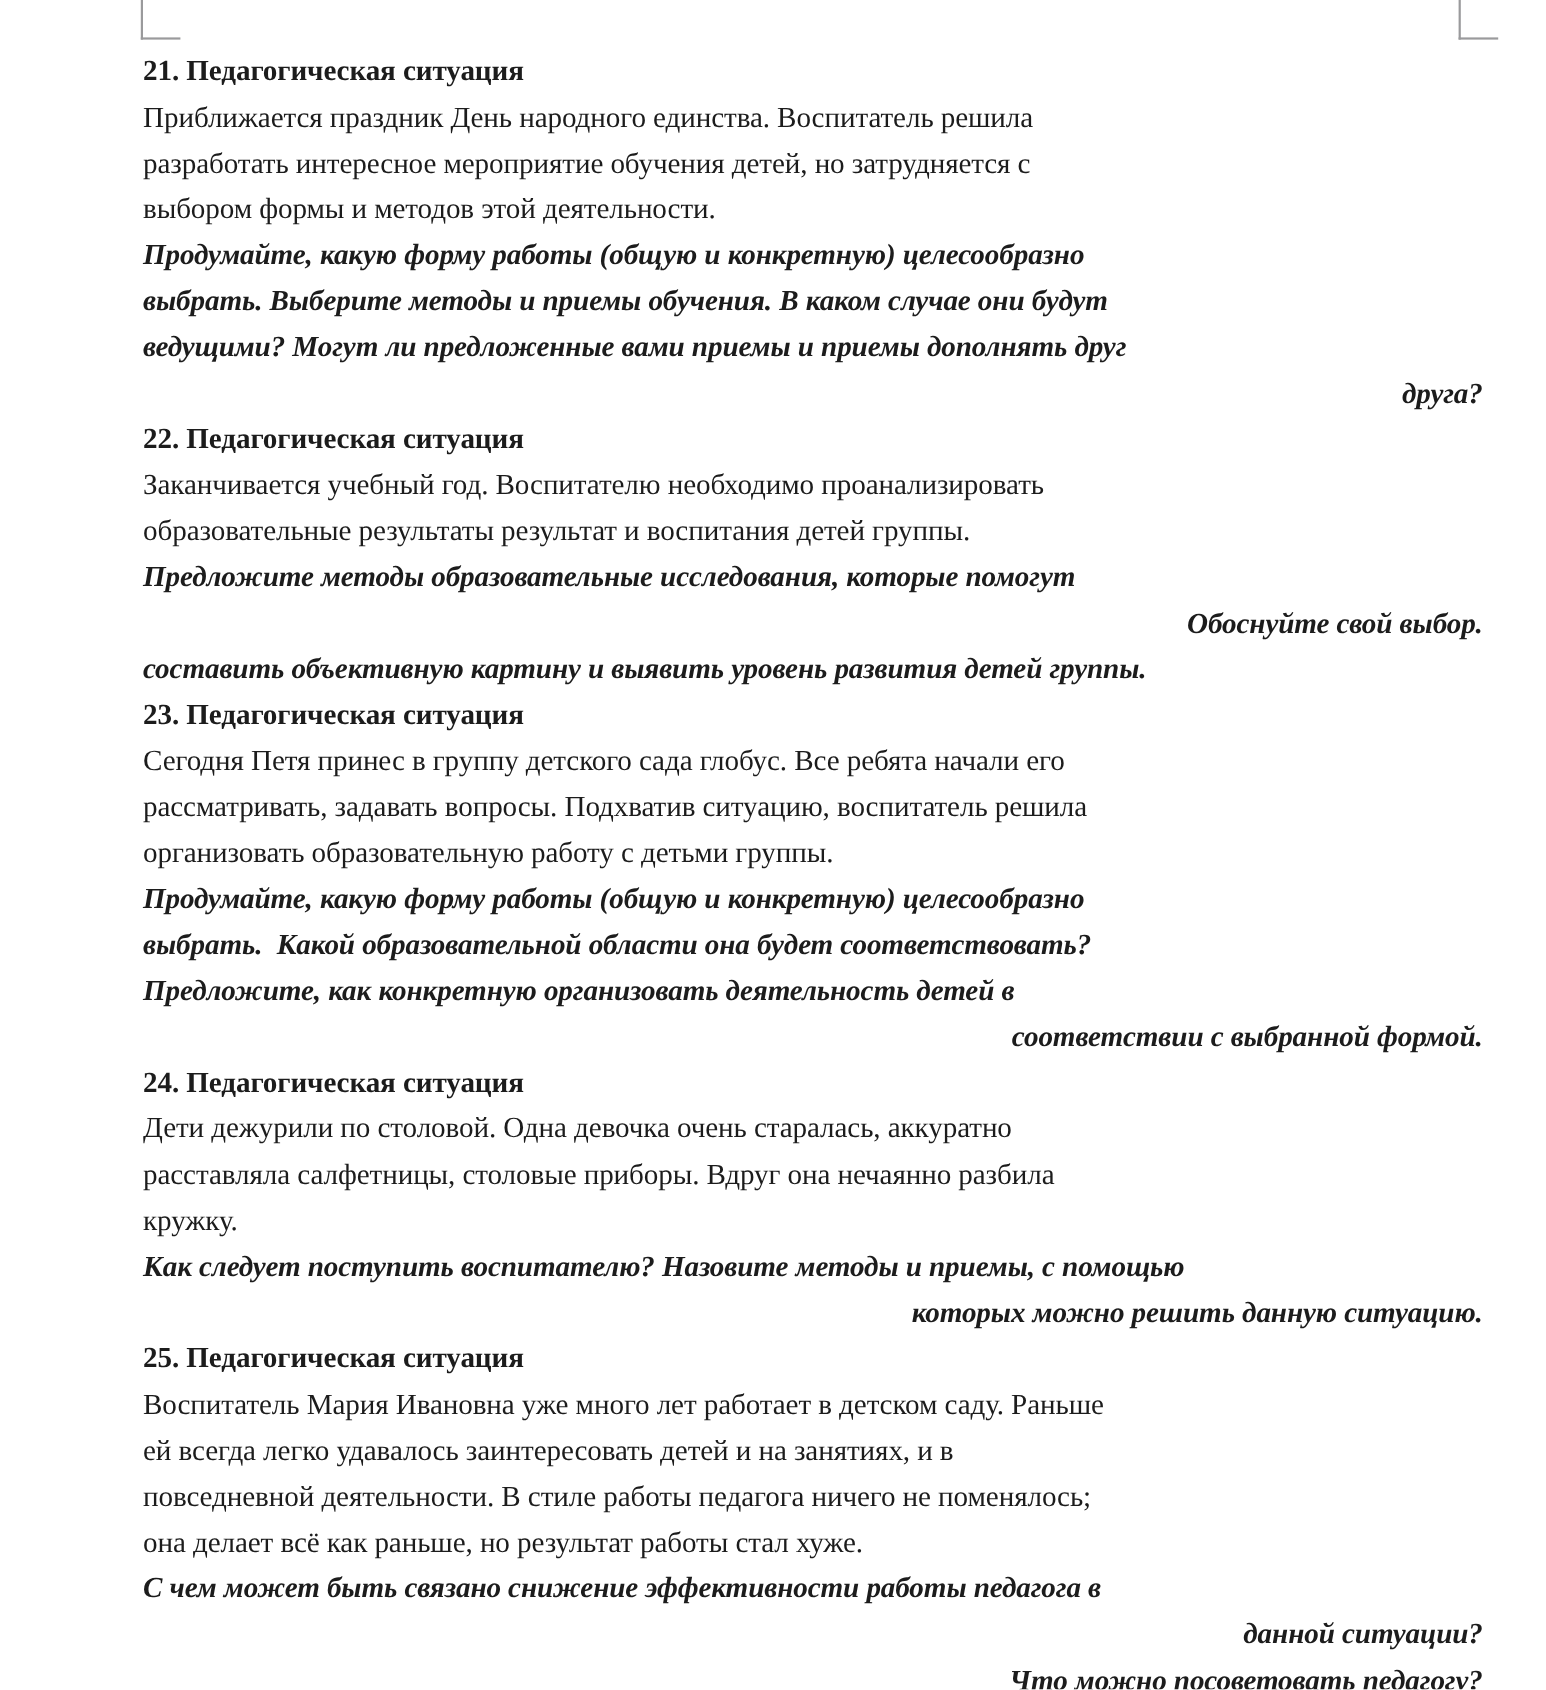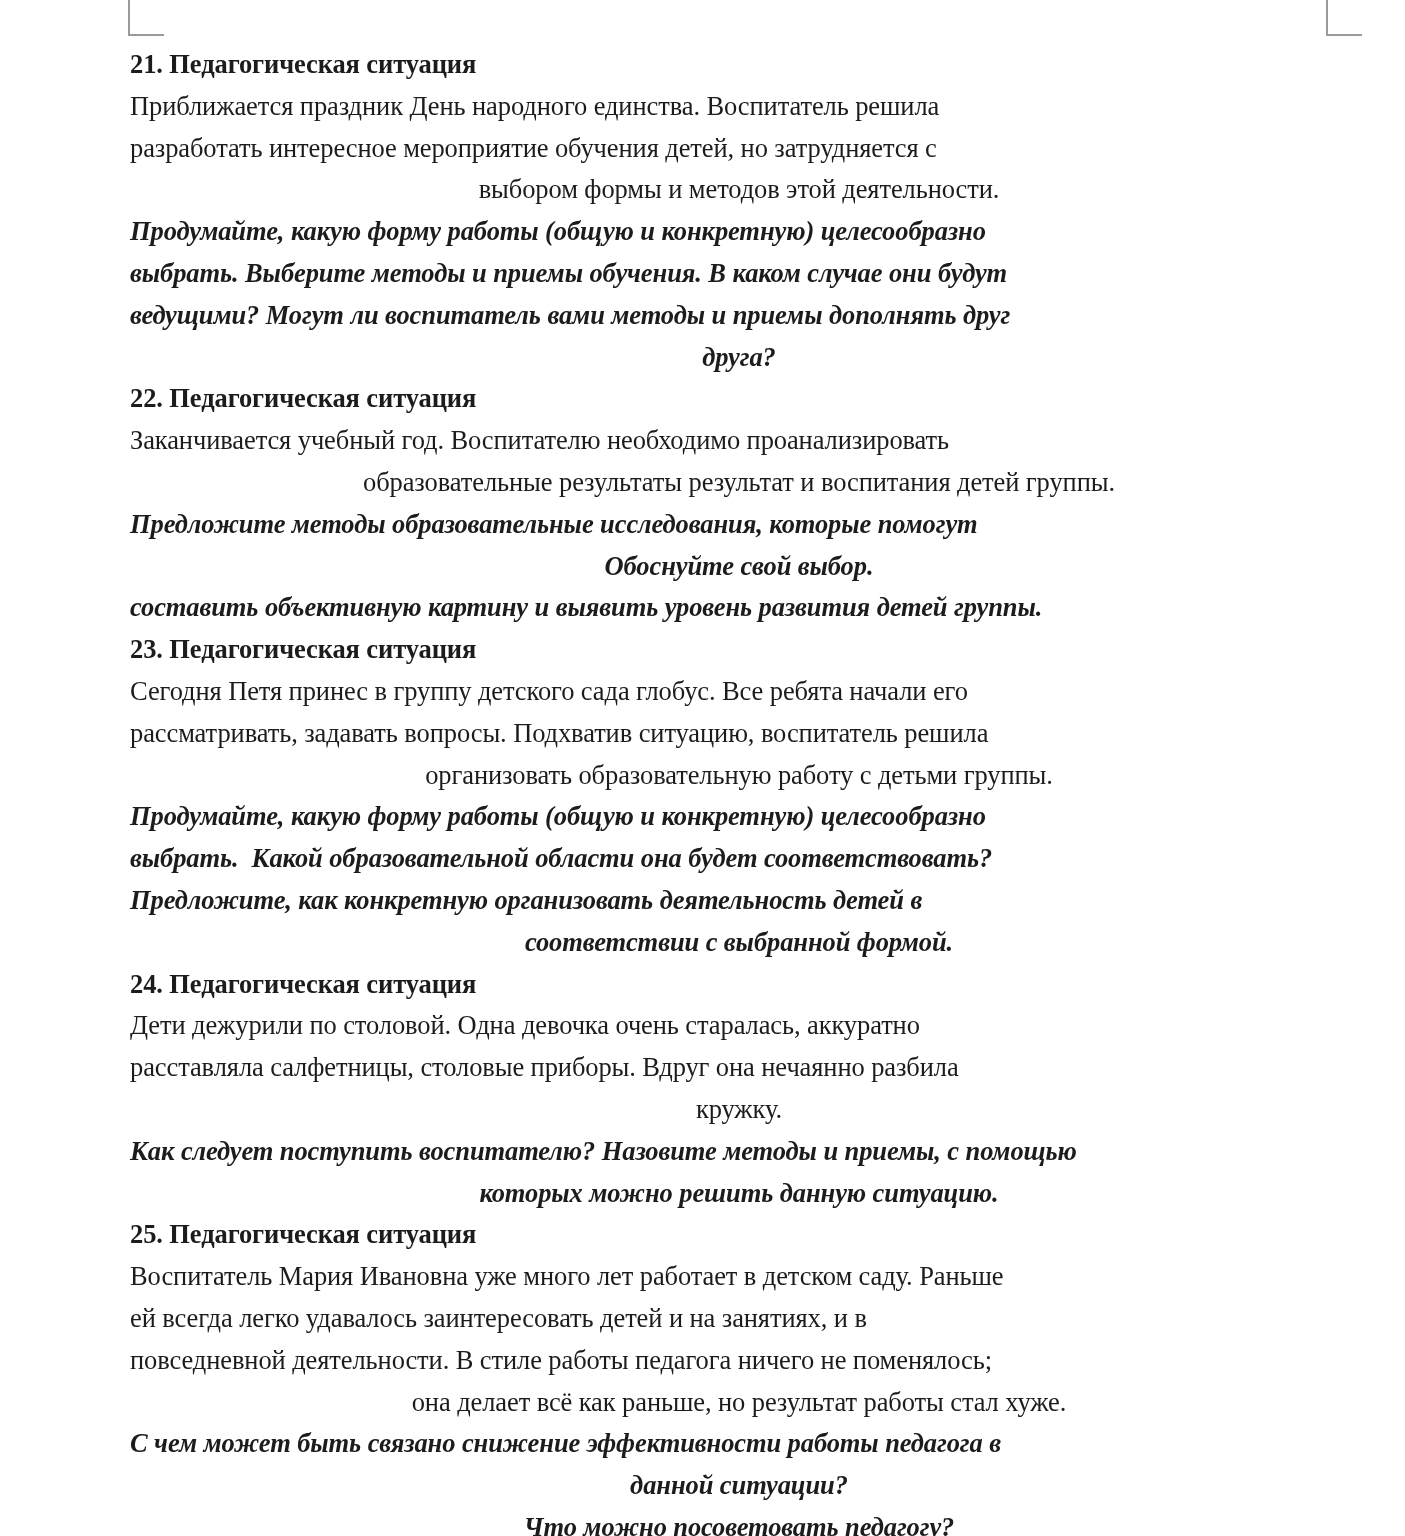--- a/index.html
+++ b/index.html
@@ -57,54 +57,54 @@
   .body-just {
     font-weight: 400;
     font-style: normal;
     text-align: justify;
     text-align-last: left;
     text-justify: inter-word;
   }
   .body-last {
     font-weight: 400;
     font-style: normal;
-    text-align: center;
+    text-align: left;
   }
   .q-just {
     font-weight: 700;
     font-style: italic;
     text-align: justify;
     text-align-last: left;
     text-justify: inter-word;
   }
   .q-last {
     font-weight: 700;
     font-style: italic;
-    text-align: center;
+    text-align: right;
   }
   .block { margin: 0; padding: 0; }
 </style>
 </head>
 <body>
 
 <div class="page">
 
   <div class="corner corner-tl"></div>
   <div class="corner corner-tr"></div>
 
   <div class="content">
 
     <div class="block">
       <div class="line heading">21. Педагогическая ситуация</div>
       <div class="line body-just">Приближается праздник День народного единства. Воспитатель решила</div>
       <div class="line body-just">разработать интересное мероприятие обучения детей, но затрудняется с</div>
       <div class="line body-last">выбором формы и методов этой деятельности.</div>
       <div class="line q-just">Продумайте, какую форму работы (общую и конкретную) целесообразно</div>
       <div class="line q-just">выбрать. Выберите методы и приемы обучения. В каком случае они будут</div>
-      <div class="line q-just">ведущими? Могут ли воспитатель вами методы и приемы дополнять друг</div>
+      <div class="line q-just">ведущими? Могут ли предложенные вами приемы и приемы дополнять друг</div>
       <div class="line q-last">друга?</div>
     </div>
 
     <div class="block">
       <div class="line heading">22. Педагогическая ситуация</div>
       <div class="line body-just">Заканчивается учебный год. Воспитателю необходимо проанализировать</div>
       <div class="line body-last">образовательные результаты результат и воспитания детей группы.</div>
       <div class="line q-just">Предложите методы образовательные исследования, которые помогут</div>
       <div class="line q-last">Обоснуйте свой выбор.</div>
       <div class="line q-just">составить объективную картину и выявить уровень развития детей группы.</div>

